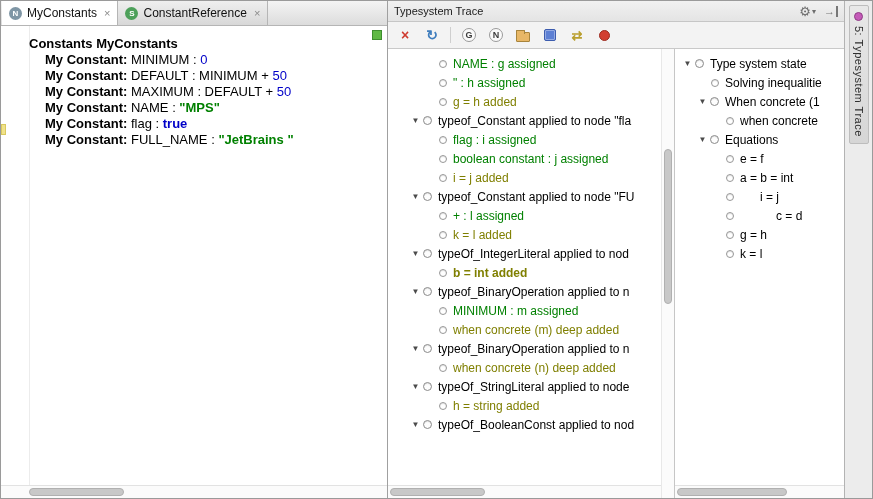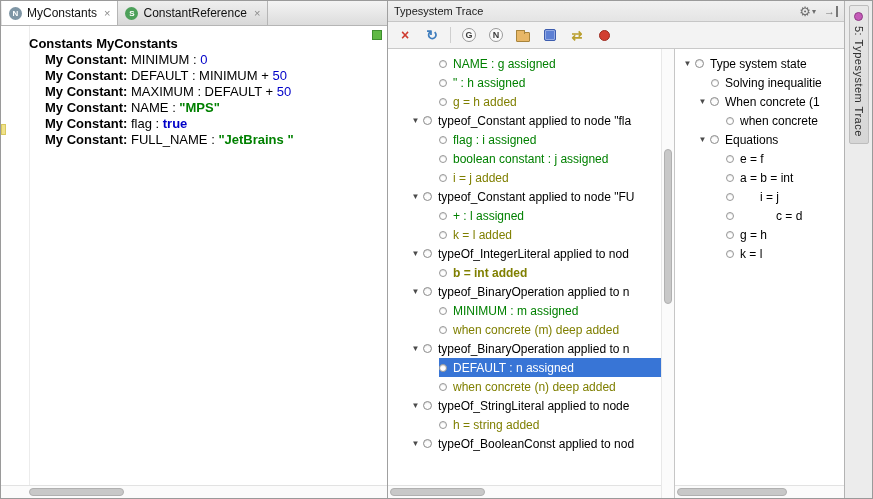--- a/index.html
+++ b/index.html
@@ -204,24 +204,20 @@
             </div>
             <div class="trow" style="margin-left: 51px;">
               <span class="bullet"></span>
               <span class="label added">when concrete (m) deep   added</span>
             </div>
             <div class="trow" style="margin-left: 21px;">
               <span class="tri">▼</span>
               <span class="ncircle"></span>
               <span class="label plain">typeof_BinaryOperation applied to n</span>
             </div>
-            <div class="trow selected" style="margin-left: 51px;">
-              <span class="bullet"></span>
-              <span class="label assigned">DEFAULT : n   assigned</span>
-            </div>
             <div class="trow" style="margin-left: 51px;">
               <span class="bullet"></span>
               <span class="label added">when concrete (n) deep   added</span>
             </div>
             <div class="trow" style="margin-left: 21px;">
               <span class="tri">▼</span>
               <span class="ncircle"></span>
               <span class="label plain">typeOf_StringLiteral applied to node</span>
             </div>
             <div class="trow" style="margin-left: 51px;">

